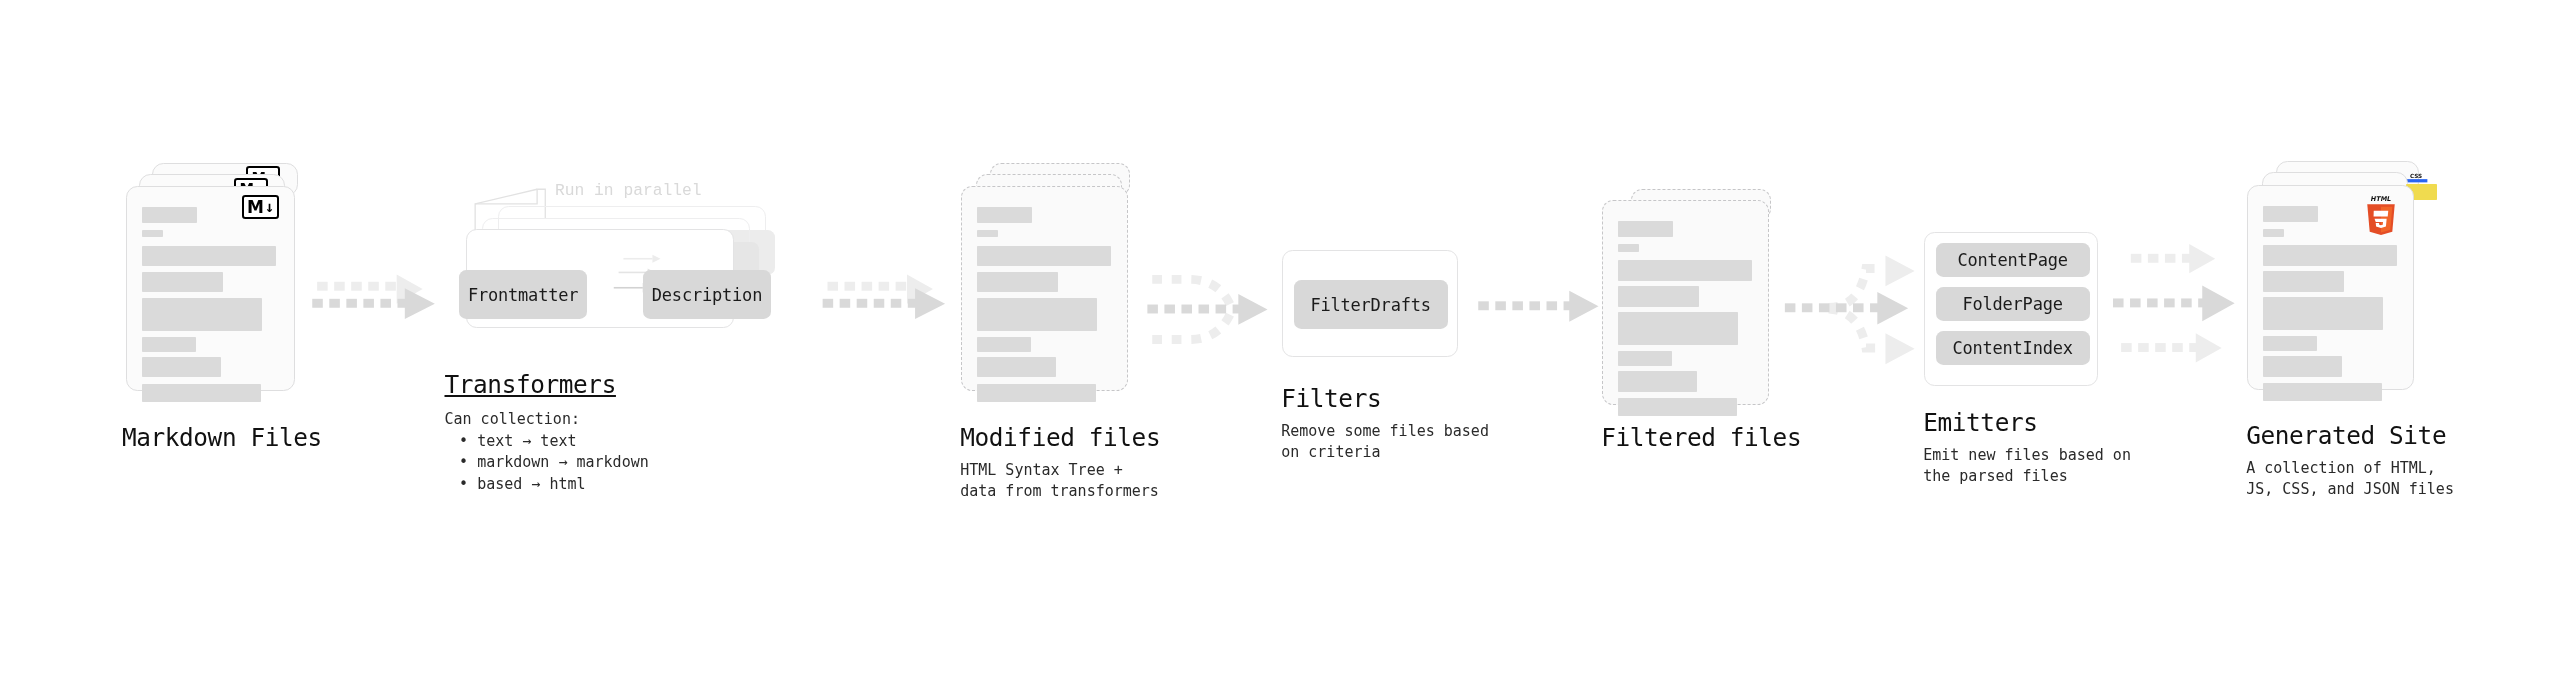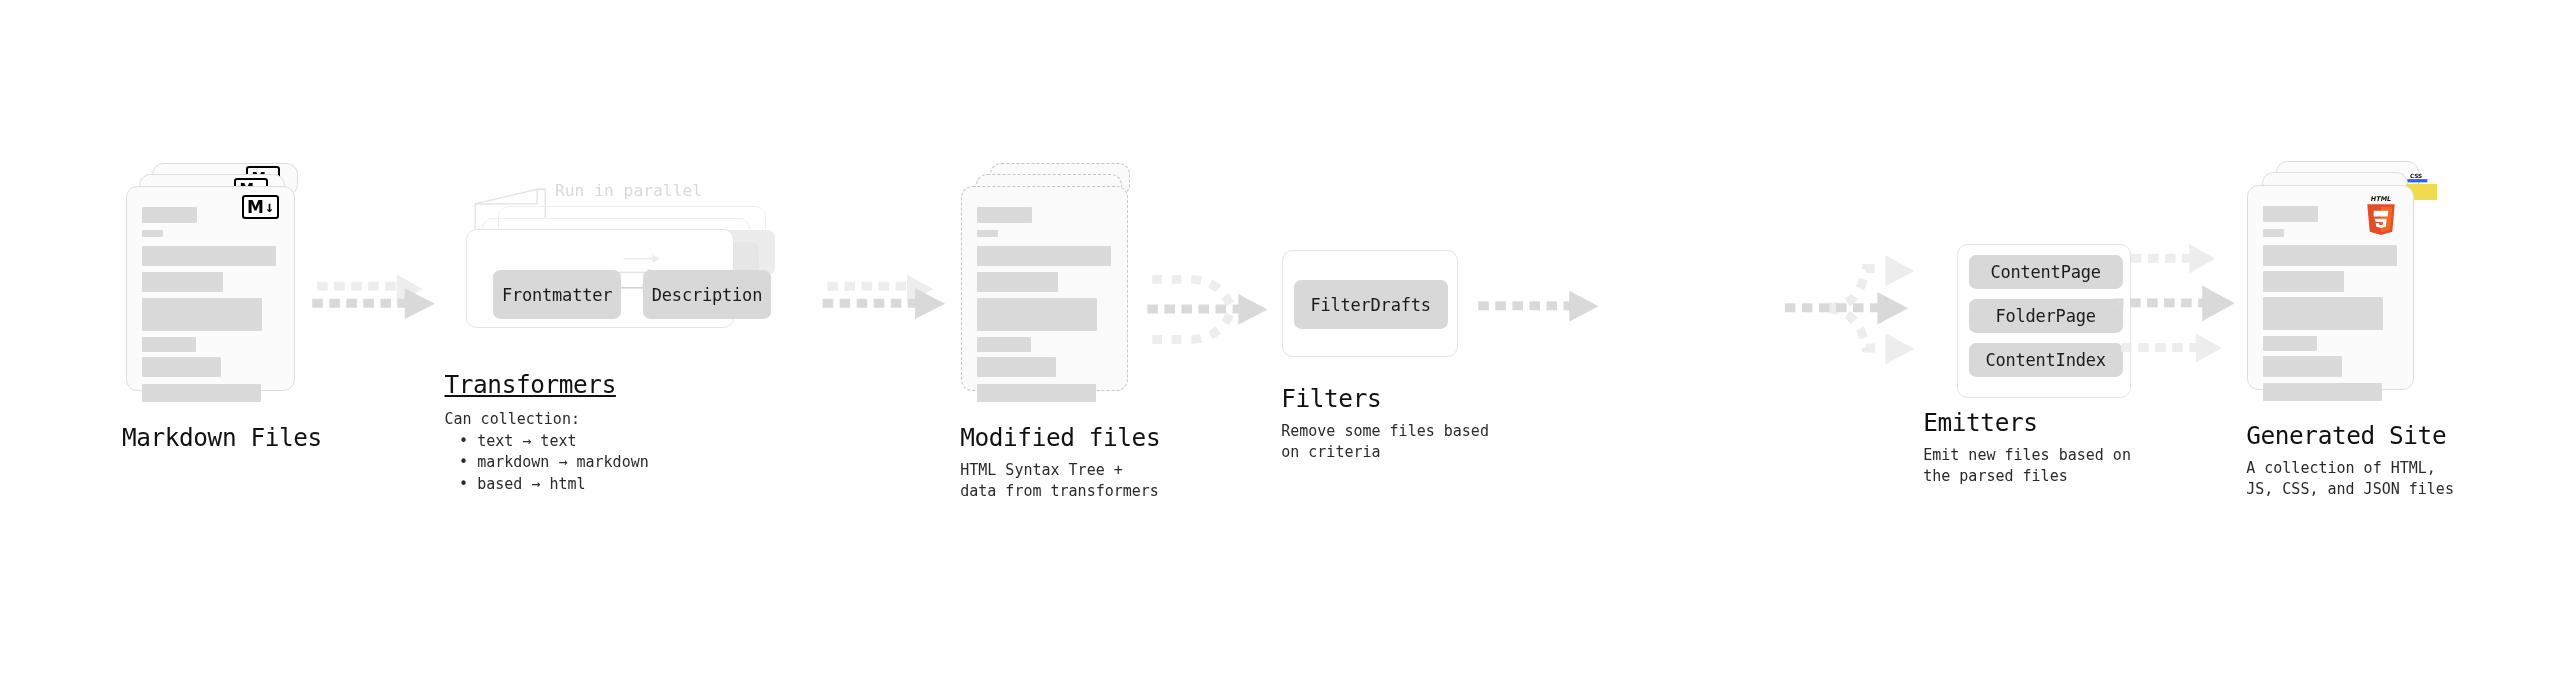--- a/index.html
+++ b/index.html
@@ -88,20 +88,21 @@
     font-size: 15px;
     line-height: 1.42;
     color: #2a2a2a;
     white-space: pre;
   }
   .ann {
     position: absolute;
     font-size: 16.3px;
     color: #d9d9d9;
     white-space: nowrap;
+    font-family: Liberation Mono, monospace;
   }
   .bullets { position: absolute; font-size: 15px; line-height: 1.42; color: #2a2a2a; }
   .bullets .b { white-space: pre; }
 
   svg { display: block; overflow: visible; }
   .arrow-svg { position: absolute; }
 </style>
 </head>
 <body>
 
@@ -189,21 +190,21 @@
       <g stroke="#e4e4e4" stroke-width="2" fill="none">
         <line x1="28" y1="25" x2="64" y2="25"></line>
           <polygon points="64,20 74,25 64,30" fill="#e4e4e4" stroke="none"></polygon>
       </g>
       <g stroke="#d2d2d2" stroke-width="2" fill="none">
         <line x1="22" y1="44" x2="58" y2="44"></line>
           <polygon points="58,38 70,44 58,50" fill="#d2d2d2" stroke="none"></polygon>
       </g>
     </svg>
 
-    <div class="pill" style="left:8.1px; top:79px; width:128px; height:49px;margin-left:34px;">
+    <div class="pill" style="left:8.1px; top:79px; width:128px; height:49px;">
       <span>Frontmatter</span>
     </div>
     <div class="pill" style="left:192px; top:79px; width:128px; height:49px;">
       <span>Description</span>
     </div>
 
     <div class="title" style="left:-6.5px; top:179px;text-decoration:underline;">Transformers</div>
     <div class="sub" style="left:-6.5px; top:218px;">Can collection:</div>
     <div class="bullets" style="left:8.1px; top:240px;">
       <div class="b">• text → text</div>
@@ -286,20 +287,38 @@
       <rect x="4" y="10" width="13" height="11"></rect>
         <rect x="25" y="10" width="13" height="11"></rect>
       <rect x="46" y="10" width="13" height="11"></rect>
         <rect x="67" y="10" width="13" height="11"></rect>
       <rect x="88" y="10" width="13" height="11"></rect>
         <rect x="109" y="10" width="13" height="11"></rect>
       <polygon points="116,-3 152,16 116,35"></polygon>
     </g>
   </svg>
 
+  <div class="node" style="left:1602px; top:189px;">
+    <div class="doc-stack" style="width:175px;height:228px;">
+      <div class="doc-card dashed" style="left:29px; top:0px; width:140px; height:31px;"></div>
+      <div class="doc-card dashed" style="left:0px; top:11.4px; width:167px; height:205px;">
+        <div class="doc-body">
+          <div class="sk" style="left:14.6px;  top:19.5px;  width:55px;  height:16.3px;"></div>
+          <div class="sk" style="left:14.6px;  top:43px;  width:21px;  height:7.3px;"></div>
+          <div class="sk" style="left:14.6px;  top:59px;  width:134px; height:20.3px;"></div>
+          <div class="sk" style="left:14.6px;  top:85px; width:81px; height:20.3px;"></div>
+          <div class="sk" style="left:14.6px;  top:111px; width:120px; height:32.5px;"></div>
+          <div class="sk" style="left:14.6px;  top:150px; width:54px;  height:14.6px;"></div>
+          <div class="sk" style="left:14.6px;  top:170px; width:79px;  height:20.3px;"></div>
+          <div class="sk" style="left:14.6px;  top:197px; width:119px; height:18px;"></div>
+        </div>
+      </div>
+    </div>
+    <div class="title" style="left:-0.8px; top:234px;">Filtered files</div>
+  </div>
 
   <svg class="arrow-svg" style="left:1780px; top:244px;" width="146" height="130" viewBox="0 0 180 160">
     <g stroke="#ededed" stroke-width="11" fill="none" stroke-dasharray="12 12" stroke-linecap="butt">
       <path d="M60,78 Q98,78 106,30 L128,30"></path>
       <path d="M60,80 Q98,82 106,128 L128,128"></path>
     </g>
     <g fill="#ededed">
       <polygon points="130,14 166,33 130,52"></polygon>
       <polygon points="130,110 166,129 130,148"></polygon>
     </g>
@@ -308,21 +327,21 @@
         <rect x="27" y="73" width="13" height="11"></rect>
       <rect x="48" y="73" width="13" height="11"></rect>
         <rect x="69" y="73" width="13" height="11"></rect>
       <rect x="90" y="73" width="13" height="11"></rect>
         <rect x="111" y="73" width="13" height="11"></rect>
       <polygon points="120,59 158,79 120,99"></polygon>
     </g>
   </svg>
 
   <div class="node" style="left:1924px; top:228px;">
-    <div class="flowbox" style="left:0px; top:16px; width:174px; height:154px;margin-left:33px;">
+    <div class="flowbox" style="left:0px; top:4px; width:174px; height:154px;">
       <div class="pill" style="left:10.6px; top:9.8px; width:154px; height:34px;">
         <span>ContentPage</span>
       </div>
       <div class="pill" style="left:10.6px; top:54px; width:154px; height:34px;align-items:center;">
         <span>FolderPage</span>
       </div>
       <div class="pill" style="left:10.6px; top:98px; width:154px; height:34px;">
         <span>ContentIndex</span>
       </div>
     </div>

